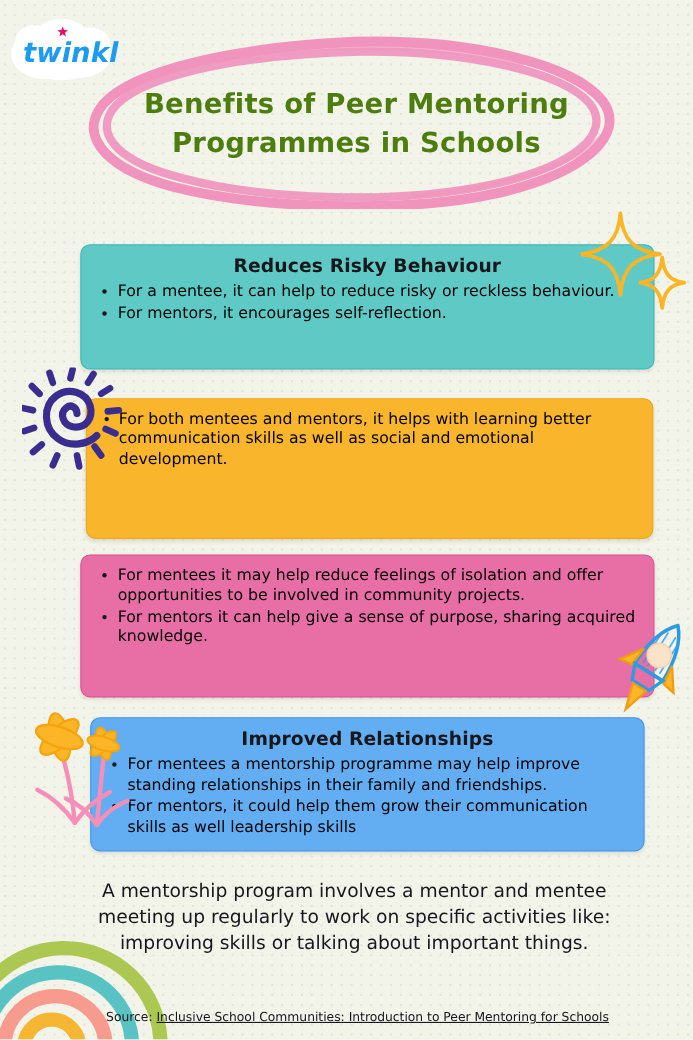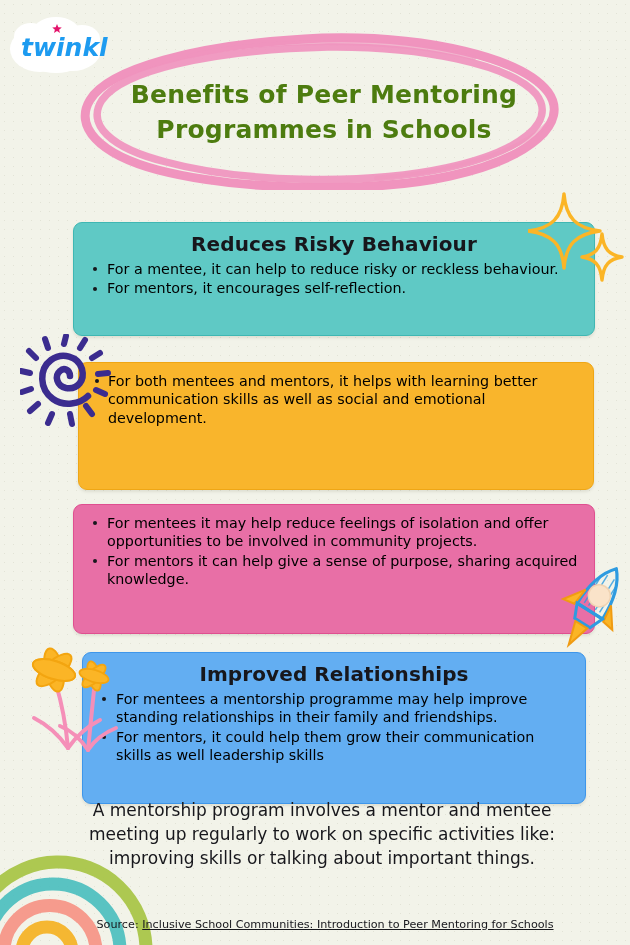--- a/index.html
+++ b/index.html
@@ -62,21 +62,21 @@
     position:absolute;
     border-radius:9px;
     z-index:3;
     padding:9px 16px 12px 16px;
     box-shadow:0 2px 3px rgba(90,90,70,0.13);
   }
   .card-title {
     text-align:center;
     color:#17171C;
     font-weight:bold;
-    font-size:20px;
+    font-size:17px;
     line-height:1.25;
     margin-bottom:3px;
     letter-spacing:0.1px;
   }
   .card-list { list-style:none; }
   .card-list li {
     position:relative;
     color:#000000;
     font-size:14.3px;
     line-height:1.29;
@@ -91,21 +91,21 @@
   .card-list.no-bullet-indent li { padding-left:13px; }
   .card-list.no-bullet-indent li .dot { left:0px; }
 
   
   #card-0 { left:73px;  top:222px; width:522px; height:114px;
             background:#5FC9C5; border:1.5px solid #3FB7B3; }
   #card-1 { left:78px;  top:362px; width:516px; height:128px;
             background:#F9B52C; border:1.5px solid #EFA615; }
   #card-2 { left:73px;  top:504px; width:522px; height:130px;
             background:#E86FA6; border:1.5px solid #DF4F90; }
-  #card-3 { left:82px;  top:652px; width:504px; height:152px;
+  #card-3 { left:82px;  top:652px; width:504px; height:122px;
             background:#63AEF2; border:1.5px solid #3E96EA; }
 
   #card-1 .card-title { font-size:19px; }
   #card-2 .card-title { font-size:19.5px; }
 
   
   #footer-note {
     position:absolute;
     left:72px; top:798px; width:500px;
     text-align:center;

